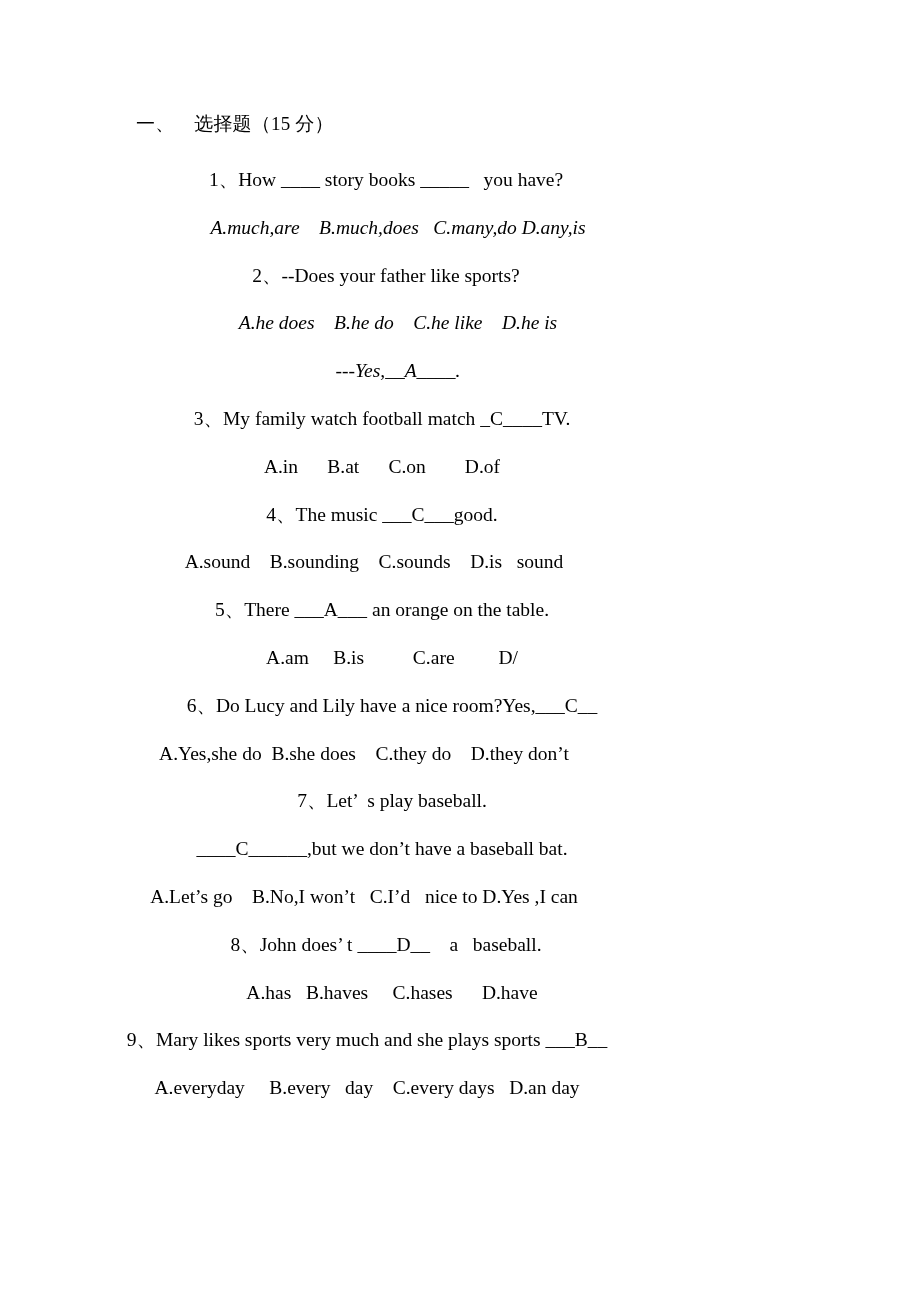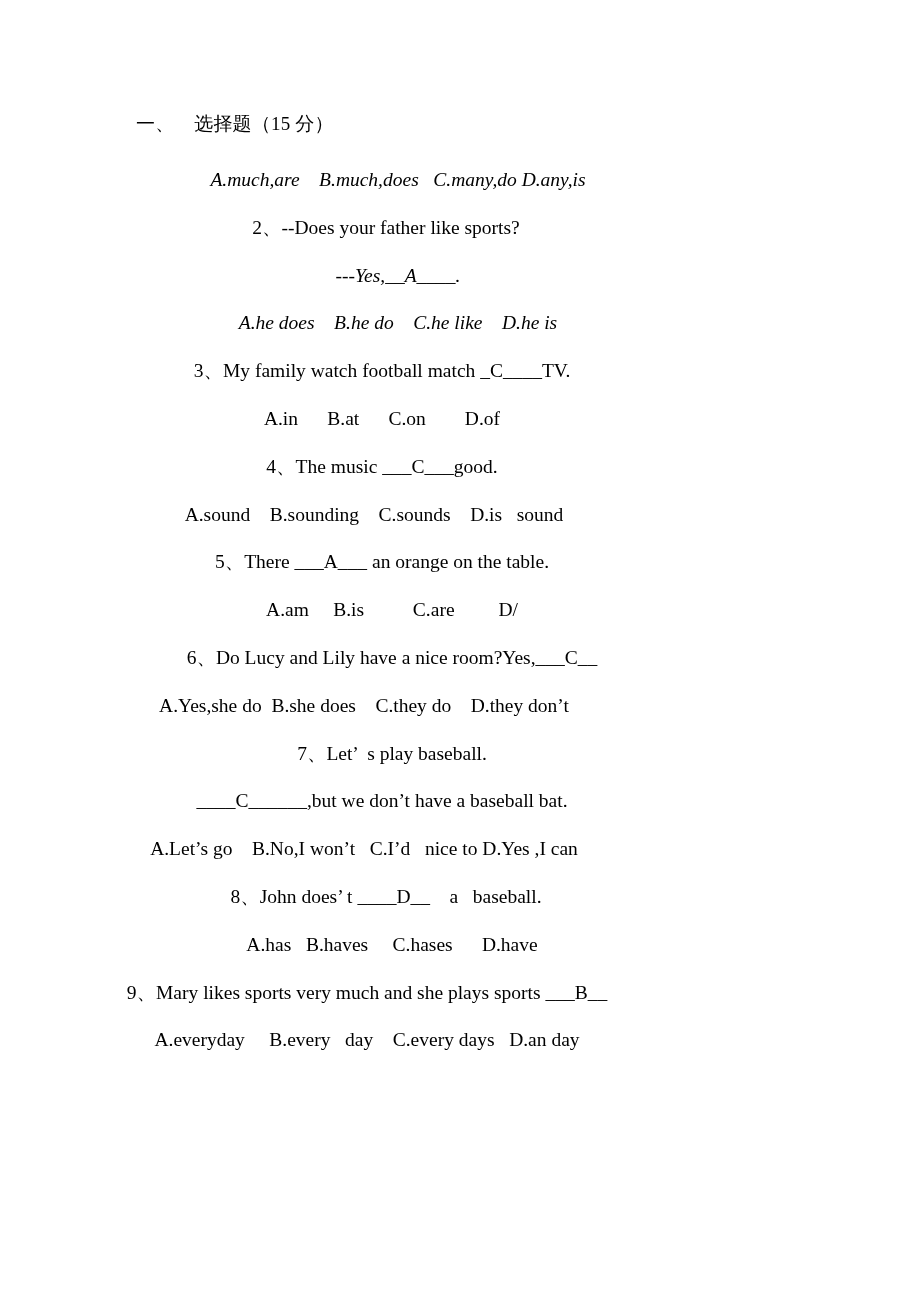--- a/index.html
+++ b/index.html
@@ -65,24 +65,25 @@
   .nudge-r28 { position: relative; left: 28px; font-style: italic; }
 </style>
 </head>
 <body>
 
 <div class="page">
 
   <div class="section-heading">一、    选择题（15 分）</div>
 
   <div class="lines">
+      <div class="line q"><span class="nudge-r16">1、How ____ story books _____   you have?</span></div>
       <div class="line opts"><span class="nudge-r28">A.much,are    B.much,does   C.many,do D.any,is</span></div>
       <div class="line q"><span class="nudge-r16">2、--Does your father like sports?</span></div>
+      <div class="line opts"><span class="nudge-r28">A.he does    B.he do    C.he like    D.he is</span></div>
       <div class="line q"><span class="nudge-r28">---Yes,__A____.</span></div>
-      <div class="line opts"><span class="nudge-r28">A.he does    B.he do    C.he like    D.he is</span></div>
       <div class="line q"><span class="nudge-r12">3、My family watch football match _C____TV.</span></div>
       <div class="line opts"><span class="nudge-r12">A.in      B.at      C.on        D.of</span></div>
       <div class="line q"><span class="nudge-r12">4、The music ___C___good.</span></div>
       <div class="line opts"><span class="nudge-r4">A.sound    B.sounding    C.sounds    D.is   sound</span></div>
       <div class="line q"><span class="nudge-r12">5、There ___A___ an orange on the table.</span></div>
       <div class="line opts"><span class="nudge-r22">A.am     B.is          C.are         D/</span></div>
       <div class="line q"><span class="nudge-r8">6、Do Lucy and Lily have a nice room?Yes,___C__</span></div>
       <div class="line opts"><span class="nudge-l6">A.Yes,she do  B.she does    C.they do    D.they don’t</span></div>
       <div class="line q"><span class="nudge-r22">7、Let’  s play baseball.</span></div>
       <div class="line q"><span class="nudge-r12">____C______,but we don’t have a baseball bat.</span></div>

